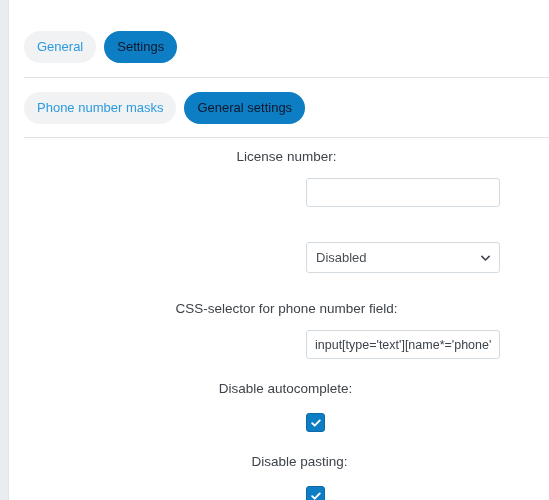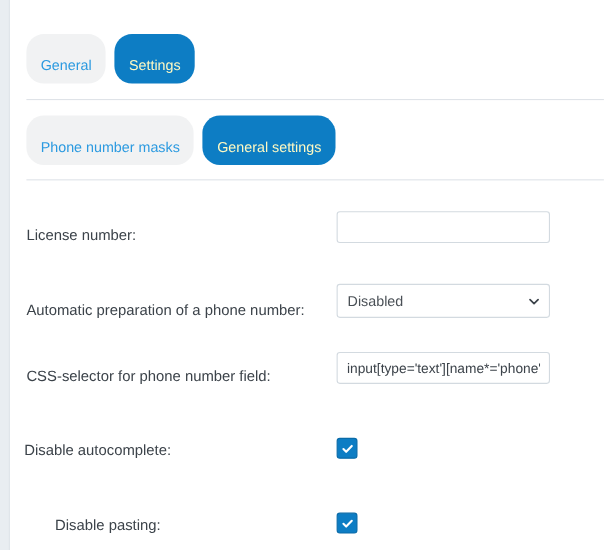--- a/index.html
+++ b/index.html
@@ -39,32 +39,32 @@
     align-items: center;
     gap: 8px;
     padding-left: 14px;
   }
   #tab-row-primary { padding-top: 31px; }
   #tab-row-secondary { padding-top: 14px; }
 
   .tab {
     font-size: 13px;
     line-height: 1;
-    padding: 22px 13px 10px 13px;
+    padding: 9px 13px 10px 13px;
     border-radius: 16px;
     background: #f1f2f3;
     color: #2b9ae0;
     white-space: nowrap;
     cursor: pointer;
     border: none;
     font-family: "Liberation Sans", sans-serif;
   }
   .tab.active {
     background: #0d7dc4;
-    color: #fef9c3;
+    color: #0f172a;
   }
 
   .divider {
     height: 1px;
     background: #dfe3e8;
     margin-left: 14px;
     margin-right: 0;
   }
   #divider-top { margin-top: 14px; }
   #divider-mid { margin-top: 13px; }
@@ -146,31 +146,31 @@
     box-sizing: border-box;
     display: flex;
     align-items: center;
     justify-content: center;
     cursor: pointer;
   }
 
   
   #row-license        { margin-top: 0px; }
   #row-autoprep       { margin-top: 22px; }
-  #row-cssselector    { margin-top: 14px; }
+  #row-cssselector    { margin-top: 26px; }
   #row-autocomplete   { margin-top: 22px; padding-left: 12px; }
   #row-pasting        { margin-top: 22px; padding-left: 40px; }
 
   #row-license .row-control,
   #row-cssselector .row-control { padding-top: 14px; }
   #row-autoprep .row-control { padding-top: 13px; }
   #row-autocomplete .row-control,
   #row-pasting .row-control { padding-top: 17px; }
 
-  .form-row { align-items: flex-end; }
+  .form-row { align-items: center; flex-direction: column; }
   .row-label { padding-top: 0; }
 </style>
 </head>
 <body>
 
 <div id="left-strip"></div>
 
 <div id="page">
 
   <div id="tab-row-primary" class="tab-row">
@@ -190,21 +190,20 @@
   <div id="form">
 
     <div id="row-license" class="form-row">
       <div class="row-label">License number:</div>
       <div class="row-control">
         <input class="text-input" type="text" value="" style="">
       </div>
     </div>
 
     <div id="row-autoprep" class="form-row">
-      <div class="row-label">Automatic preparation of a phone number:</div>
       <div class="row-control">
         <div class="select-wrap">
           <div class="select-box">
             <span>Disabled</span>
           </div>
           <svg class="chevron" viewBox="0 0 12 12">
             <path d="M2 4.2 L6 8.2 L10 4.2" fill="none" stroke="#3c434a" stroke-width="1.7" stroke-linecap="round" stroke-linejoin="round"></path>
           </svg>
         </div>
       </div>

